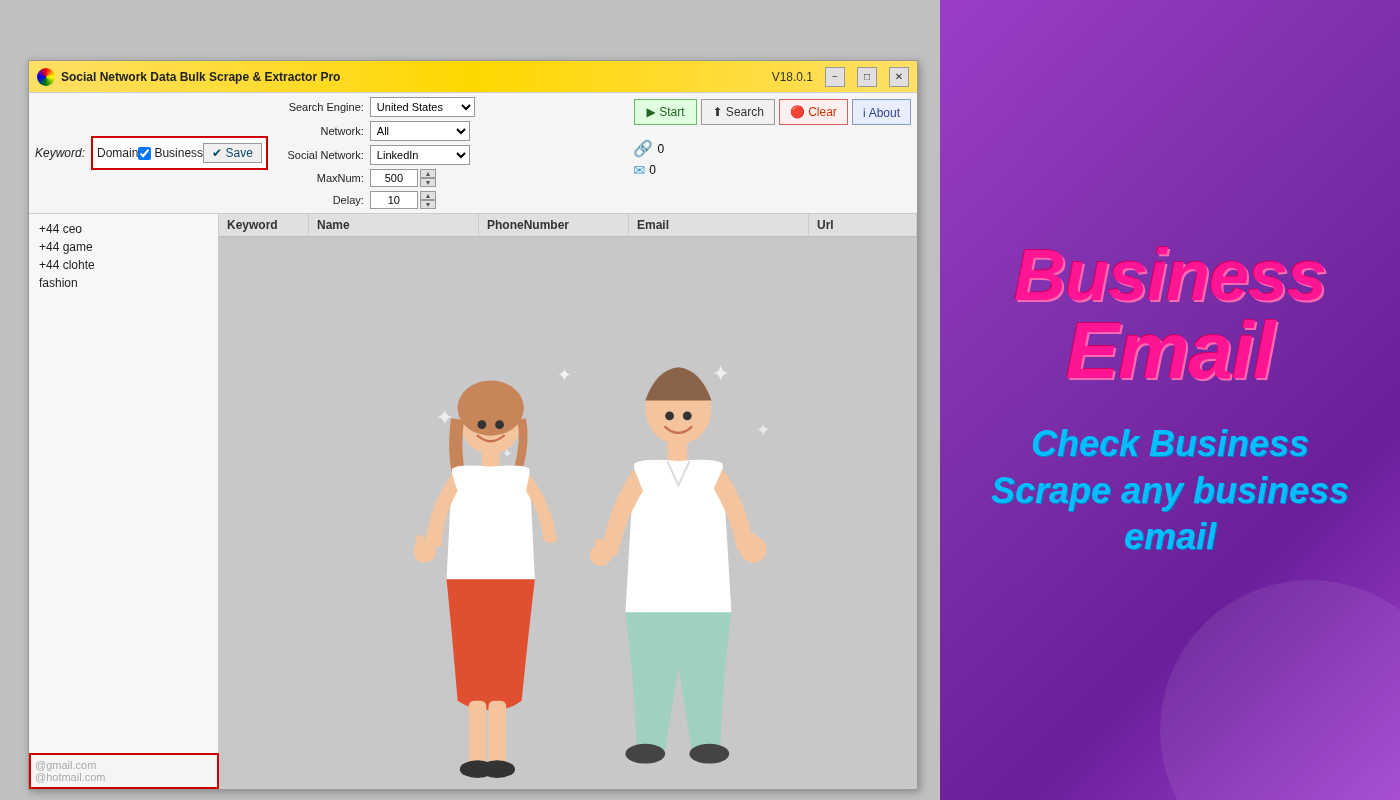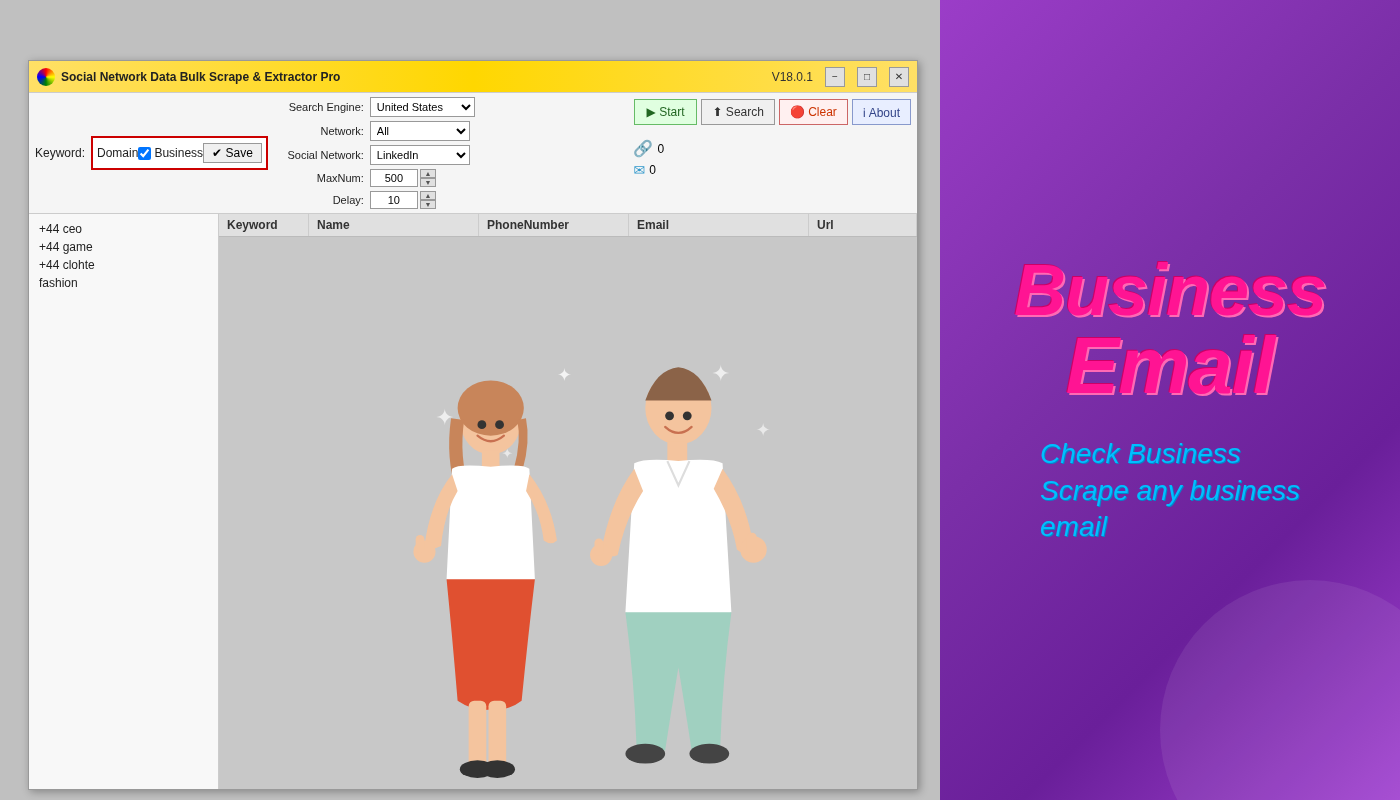--- a/index.html
+++ b/index.html
@@ -94,20 +94,21 @@
       align-items: center;
       padding: 4px 6px;
       gap: 6px;
       min-height: 42px;
     }
 
     .keyword-label {
       font-size: 12px;
       color: #222;
       white-space: nowrap;
+      font-style: italic;
     }
 
     .domain-section {
       display: flex;
       align-items: center;
       gap: 0;
       border: 2px solid #cc0000;
       padding: 2px 4px;
       background: #fff;
       min-width: 160px;
@@ -137,21 +138,21 @@
 
     .save-btn {
       background: #f0f0f0;
       border: 1px solid #999;
       padding: 2px 8px;
       font-size: 12px;
       cursor: pointer;
       display: flex;
       align-items: center;
       gap: 3px;
-      color: #000000;
+      color: #0c4a6e;
     }
 
     .field-row {
       display: flex;
       align-items: center;
       gap: 6px;
     }
 
     .field-label {
       font-size: 11px;
@@ -370,25 +371,25 @@
       color: #ff1493;
       text-shadow: 2px 2px 0px #ff69b4, -1px -1px 0px #cc0066;
       line-height: 1;
       text-align: center;
       letter-spacing: -1px;
       font-style: italic;
       margin-bottom: 30px;
     }
 
     .marketing-subtitle {
-      font-size: 28px;
-      font-weight: 400;
+      font-size: 36px;
+      font-weight: 700;
       color: #00bfff;
       text-shadow: 1px 1px 0px #0088cc;
-      text-align: left;
+      text-align: center;
       line-height: 1.3;
       font-style: italic;
     }
 
     
     .number-field {
       display: flex;
       align-items: center;
       gap: 2px;
     }
@@ -555,20 +556,24 @@
 
     <div class="main-content">
 
       <div class="left-sidebar">
         <div class="keyword-list">
           <div class="keyword-item">+44 ceo</div>
           <div class="keyword-item">+44 game</div>
           <div class="keyword-item">+44 clohte</div>
           <div class="keyword-item">fashion</div>
         </div>
+        <div class="domain-list-box">
+          <div style="color:#aaa;">@gmail.com</div>
+          <div style="color:#aaa;">@hotmail.com</div>
+        </div>
       </div>
 
       <div class="table-area">
         <div class="table-header">
           <div class="table-header-cell col-avatar">Keyword</div>
           <div class="table-header-cell col-name">Name</div>
           <div class="table-header-cell col-phone">PhoneNumber</div>
           <div class="table-header-cell col-email">Email</div>
           <div class="table-header-cell col-url">Url</div>
         </div>

